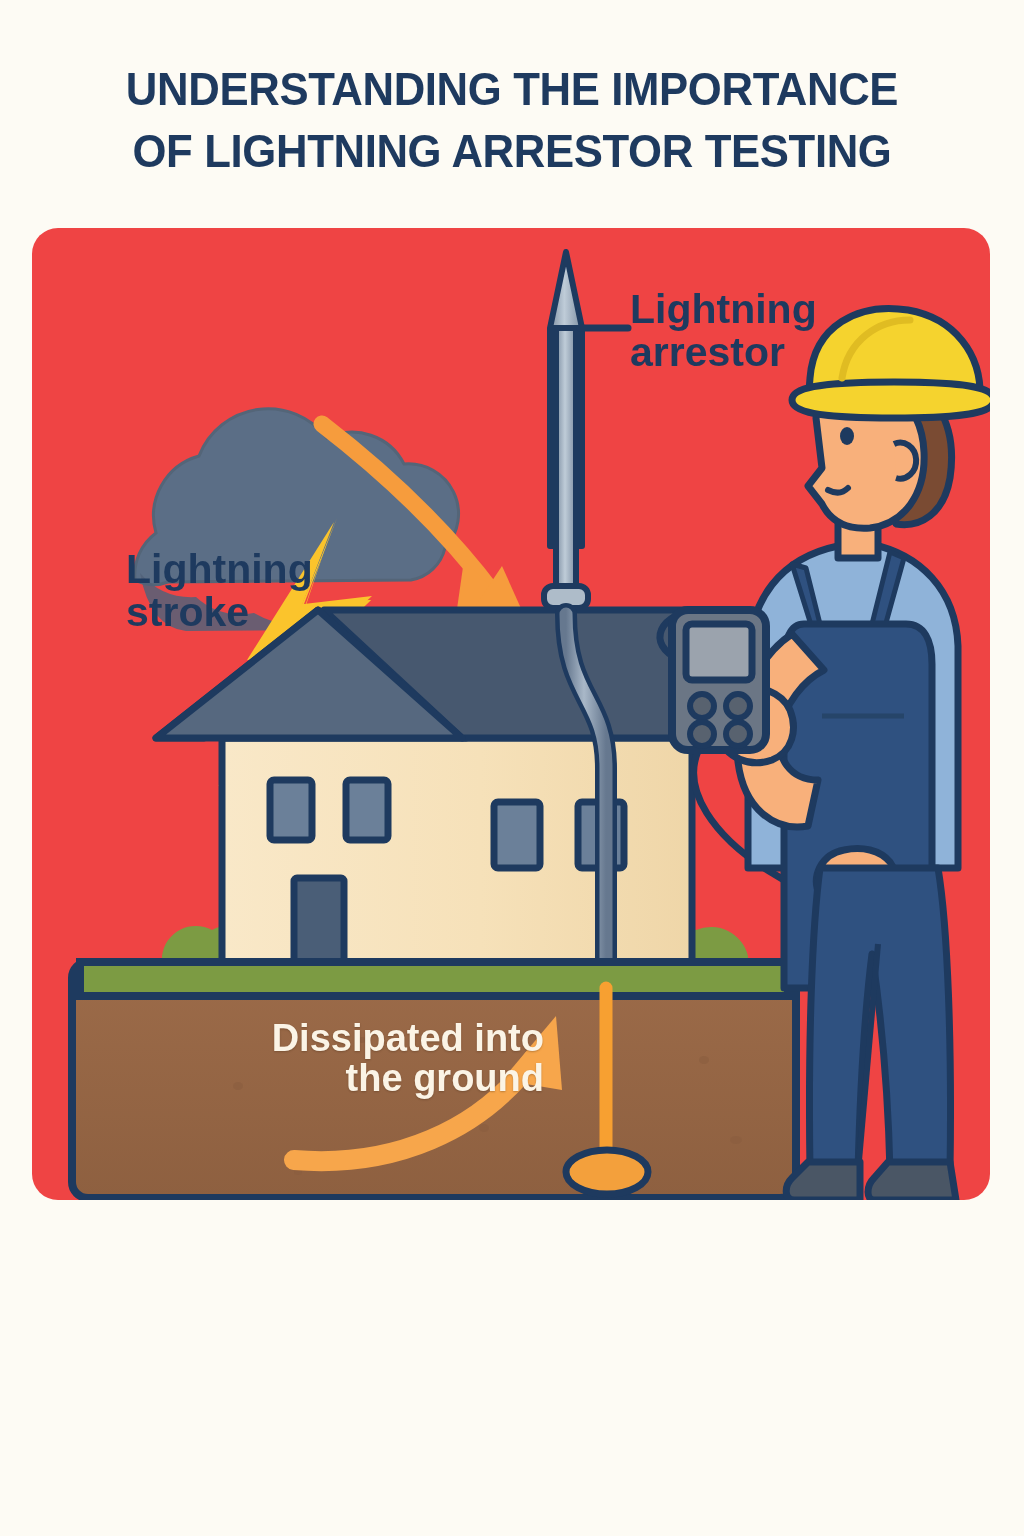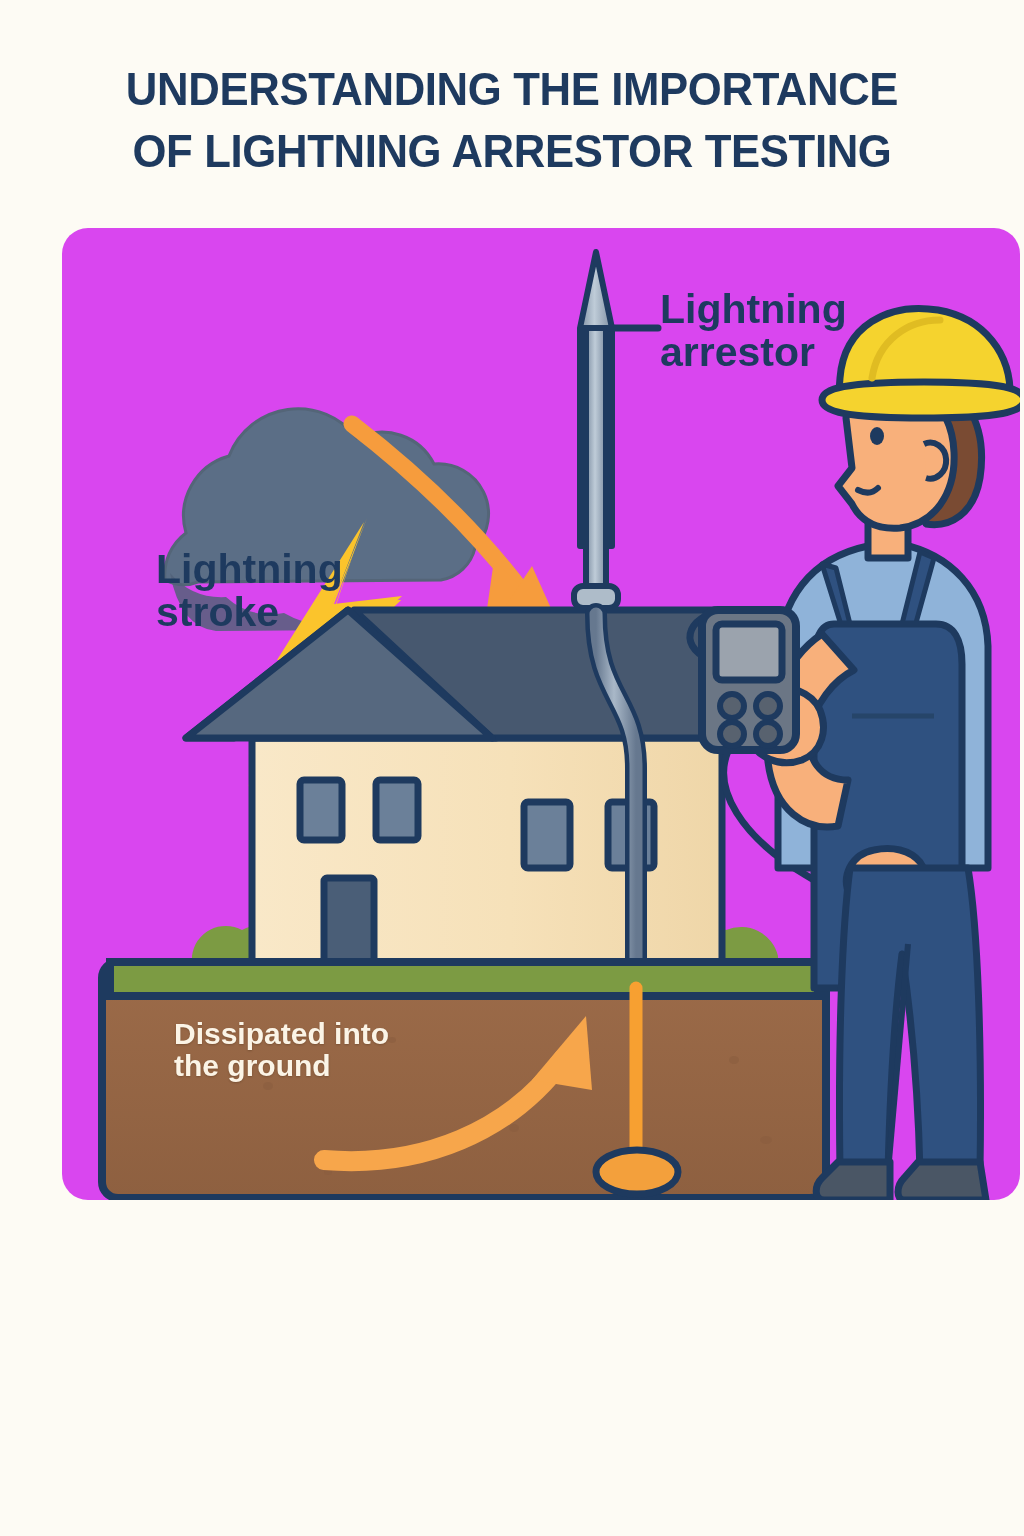--- a/index.html
+++ b/index.html
@@ -44,24 +44,23 @@
     white-space: nowrap;
   }
 
   
   #panel {
     position: absolute;
     left: 32px;
     top: 228px;
     width: 958px;
     height: 972px;
-    background: #d946ef;
+    background: #ef4444;
     border-radius: 26px;
     overflow: hidden;
-    margin-left: 30px;
   }
   #panel-svg {
     position: absolute;
     left: 0;
     top: 0;
     width: 958px;
     height: 972px;
     display: block;
   }
 
@@ -83,24 +82,25 @@
   #label-stroke {
     left: 94px;
     top: 320px;
     font-size: 41px;
     color: #1E3A5F;
     width: 290px;
   }
   #label-dissipated {
     left: 112px;
     top: 790px;
-    font-size: 30px;
+    font-size: 38px;
     color: #FBF4E6;
     width: 400px;
     text-shadow: 0 1px 2px rgba(60,35,15,0.30);
+    text-align: right;
   }
   #label-ground {
     left: 614px;
     top: 851px;
     font-size: 42px;
     color: #FBF4E6;
     text-shadow: 0 1px 2px rgba(60,35,15,0.30);
   }
 </style>
 </head>

